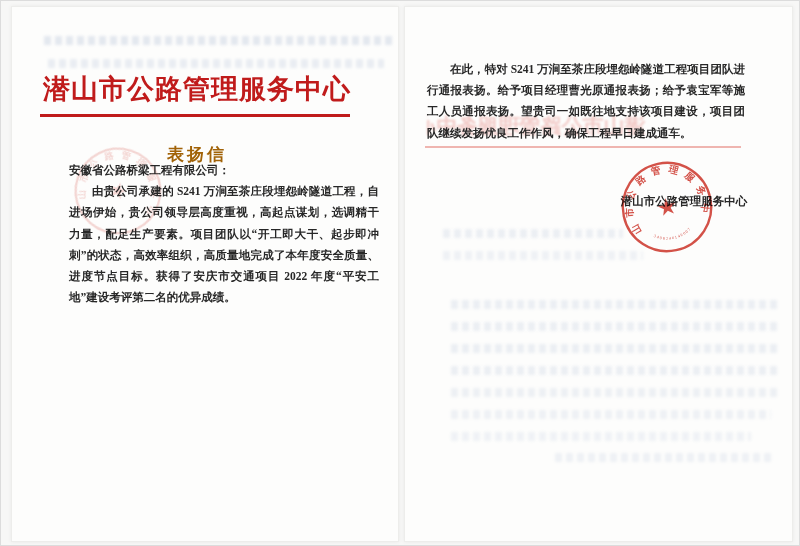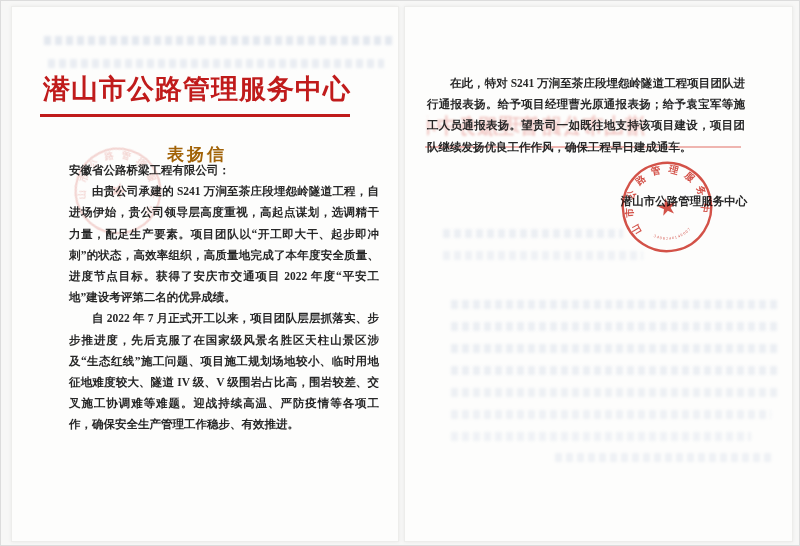--- a/index.html
+++ b/index.html
@@ -31,21 +31,21 @@
     position:absolute; top:136px; left:18px; width:334px;
     text-align:center; color:#a16207; font-weight:700;
     font-size:17px; letter-spacing:3px;
   }
 
   .body-text {
     position:absolute; color:#272727; font-weight:600;
     font-size:11.5px; line-height:21.2px; text-align:justify;
   }
   .body-left  { top:153px; left:42px; width:310px;margin-left:15px; }
-  .body-right { top:52px;  left:22px; width:318px;margin-top:14px; }
+  .body-right { top:52px;  left:22px; width:318px; }
   .body-text p { text-indent:2em; margin:0; }
   .salutation { text-indent:0 !important; }
 
   .signature-block {
     position:absolute; top:186px; left:200px; width:158px;
     text-align:center; color:#272727; font-weight:600;
     font-size:11.5px; line-height:17px;
   }
 
   
@@ -95,21 +95,20 @@
     </svg>
 
     <div class="letterhead">潜山市公路管理服务中心</div>
     <div class="letterhead-rule"></div>
 
     <div class="letter-title">表扬信</div>
 
     <div class="body-text body-left">
       <p class="salutation">安徽省公路桥梁工程有限公司：</p>
       <p>由贵公司承建的 S241 万涧至茶庄段埋怨岭隧道工程，自进场伊始，贵公司领导层高度重视，高起点谋划，选调精干力量，配足生产要素。项目团队以“开工即大干、起步即冲刺”的状态，高效率组织，高质量地完成了本年度安全质量、进度节点目标。获得了安庆市交通项目 2022 年度“平安工地”建设考评第二名的优异成绩。</p>
-      <p>自 2022 年 7 月正式开工以来，项目团队层层抓落实、步步推进度，先后克服了在国家级风景名胜区天柱山景区涉及“生态红线”施工问题、项目施工规划场地较小、临时用地征地难度较大、隧道 IV 级、V 级围岩占比高，围岩较差、交叉施工协调难等难题。迎战持续高温、严防疫情等各项工作，确保安全生产管理工作稳步、有效推进。</p>
     </div>
   </div>
 
   <div class="page page-right">
 
     <div class="bleed-red-text" style="top:105px; left:22px; width:218px;">潜山市公路管理服务中心</div>
 
     <div class="bleed-red-line" style="top:139px; left:20px; width:316px;"></div>
 
     <div class="body-text body-right">

